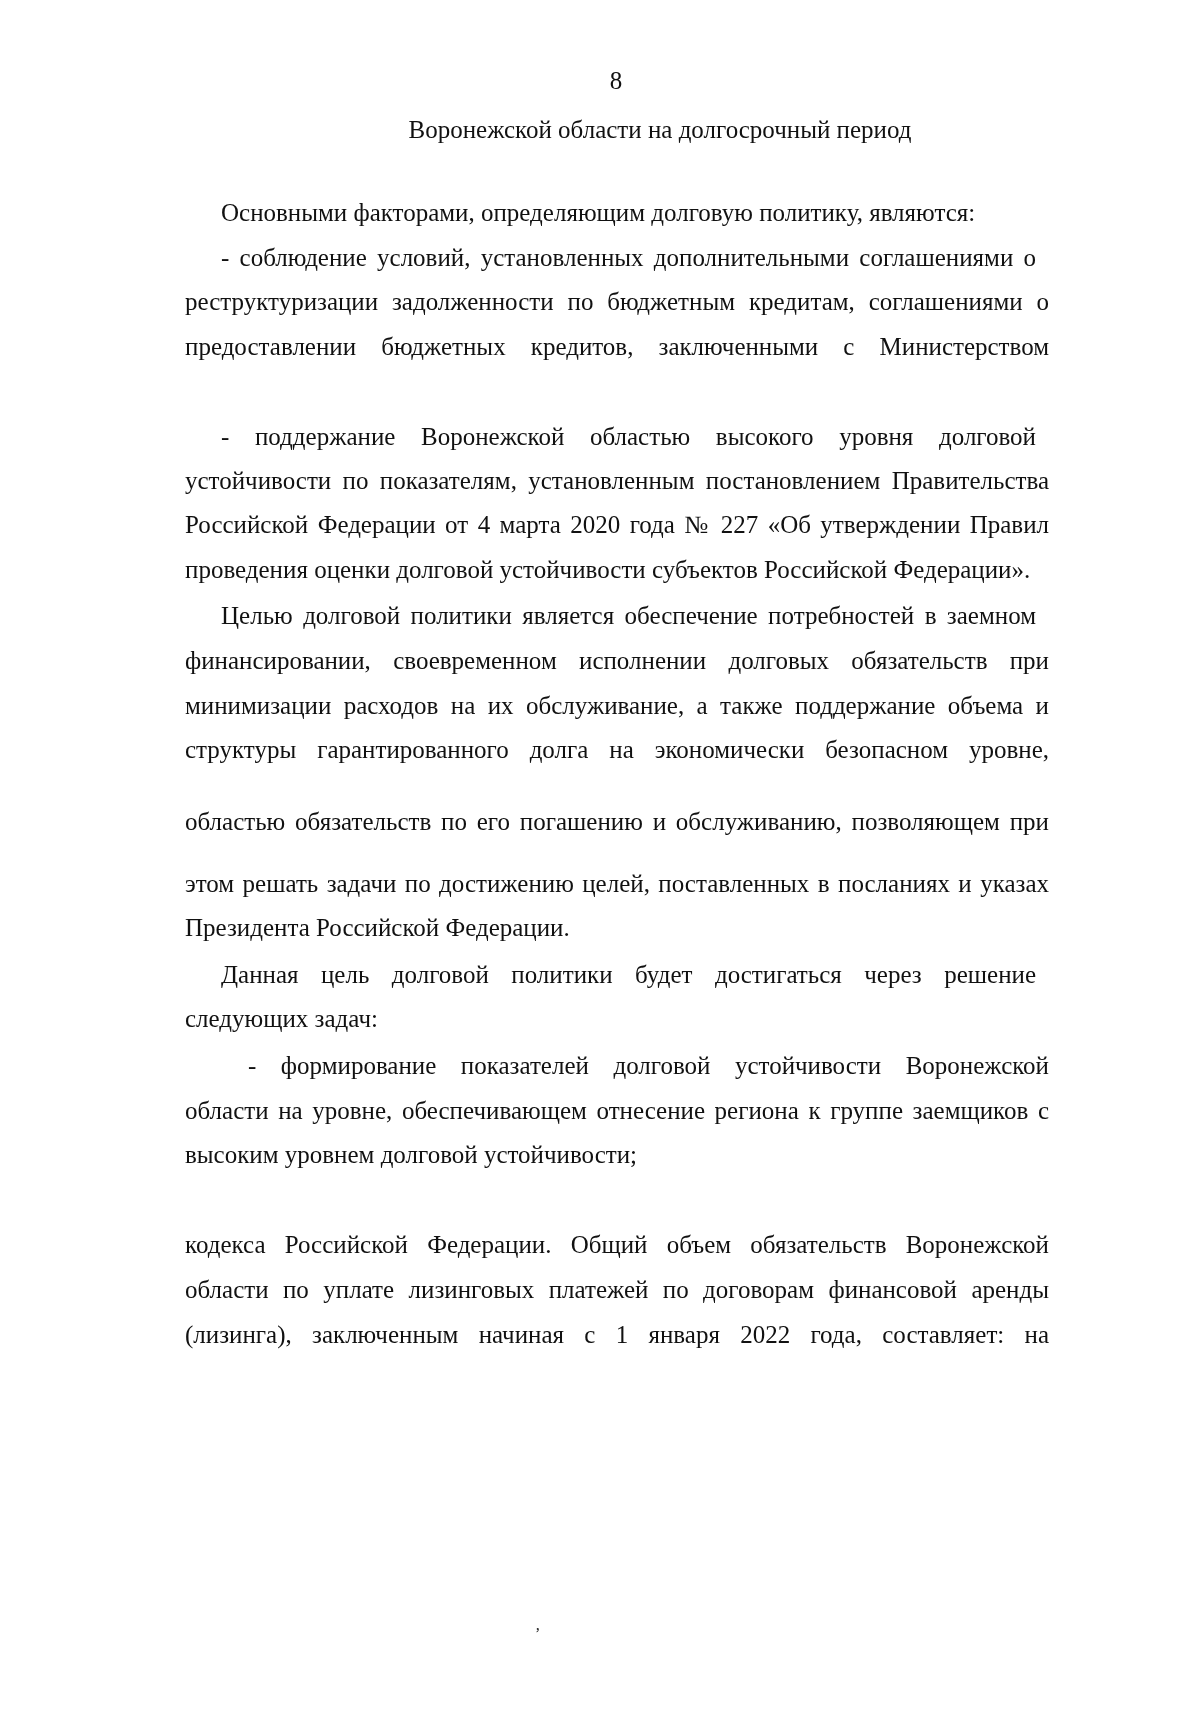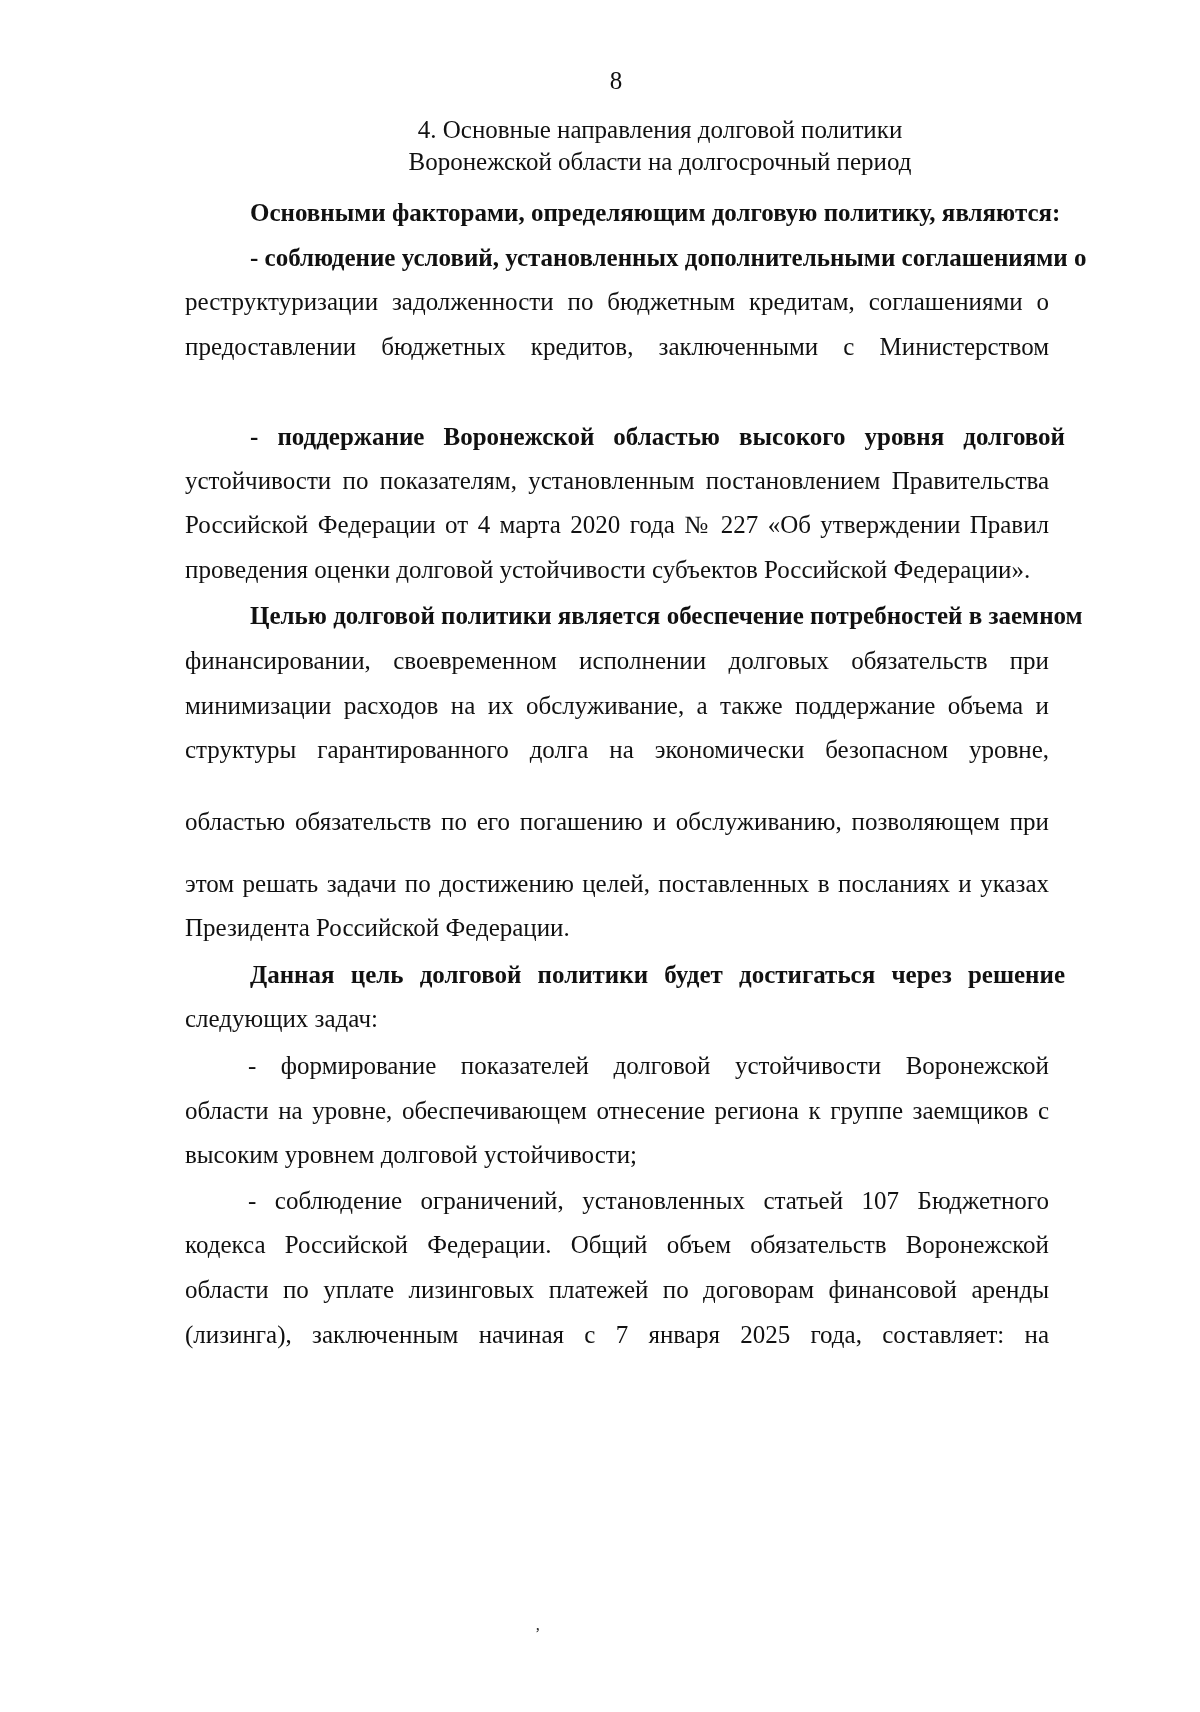--- a/index.html
+++ b/index.html
@@ -41,38 +41,37 @@
     .line {
       position: absolute;
       left: 185px;
       width: 864px;
       font-size: 25px;
       line-height: 30px;
       white-space: nowrap;
       text-align: justify;
       text-align-last: justify;
     }
-    .line.indent { left: 250px; width: 815px; font-weight: bold; }
+    .line.indent { left: 221px; width: 815px; }
     .line.indent2 { left: 248px; width: 801px; }
     .line.last { text-align-last: left; }
     .mark {
       position: absolute;
       font-size: 16px;
       color: #222;
     }
   </style>
 </head>
 <body>
 
 <div class="page">
 
   <div class="page-number">8</div>
 
   <div class="heading">
-    <span class="hl">4. Основные направления долговой политики</span>
     <span class="hl">Воронежской области на долгосрочный период</span>
   </div>
 
   <div class="line indent last" style="top:198px">Основными факторами, определяющим долговую политику, являются:</div>
   <div class="line indent" style="top:243px">- соблюдение условий, установленных дополнительными соглашениями о</div>
   <div class="line" style="top:287px">реструктуризации задолженности по бюджетным кредитам, соглашениями о</div>
   <div class="line" style="top:332px">предоставлении бюджетных кредитов, заключенными с Министерством</div>
 
   <div class="line indent" style="top:422px">- поддержание Воронежской областью высокого уровня долговой</div>
   <div class="line" style="top:466px">устойчивости по показателям, установленным постановлением Правительства</div>
@@ -87,19 +86,18 @@
   <div class="line" style="top:869px">этом решать задачи по достижению целей, поставленных в посланиях и указах</div>
   <div class="line last" style="top:913px">Президента Российской Федерации.</div>
 
   <div class="line last" style="top:1004px">следующих задач:</div>
   <div class="line indent" style="top:960px">Данная цель долговой политики будет достигаться через решение</div>
 
   <div class="line indent2" style="top:1051px">- формирование показателей долговой устойчивости Воронежской</div>
   <div class="line" style="top:1096px">области на уровне, обеспечивающем отнесение региона к группе заемщиков с</div>
   <div class="line last" style="top:1140px">высоким уровнем долговой устойчивости;</div>
 
-  <div class="line indent2" style="top:1186px">- соблюдение ограничений, установленных статьей 107 Бюджетного</div>
   <div class="line" style="top:1230px">кодекса Российской Федерации. Общий объем обязательств Воронежской</div>
   <div class="line" style="top:1275px">области по уплате лизинговых платежей по договорам финансовой аренды</div>
-  <div class="line" style="top:1320px">(лизинга), заключенным начиная с 7 января 2025 года, составляет: на</div>
+  <div class="line" style="top:1320px">(лизинга), заключенным начиная с 1 января 2022 года, составляет: на</div>
 
   <span class="mark" style="left:535px; top:1625px;">ʼ</span>
 </div>
 
 </body></html>

